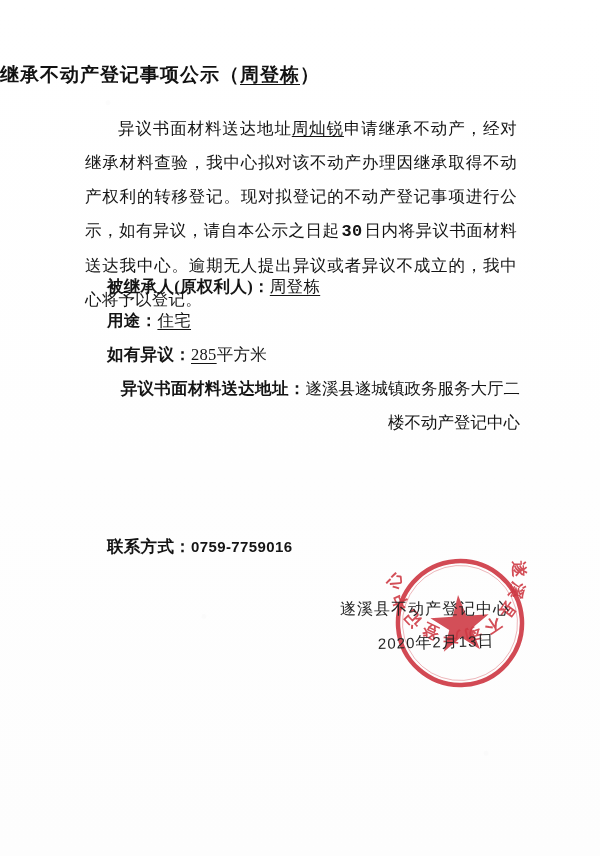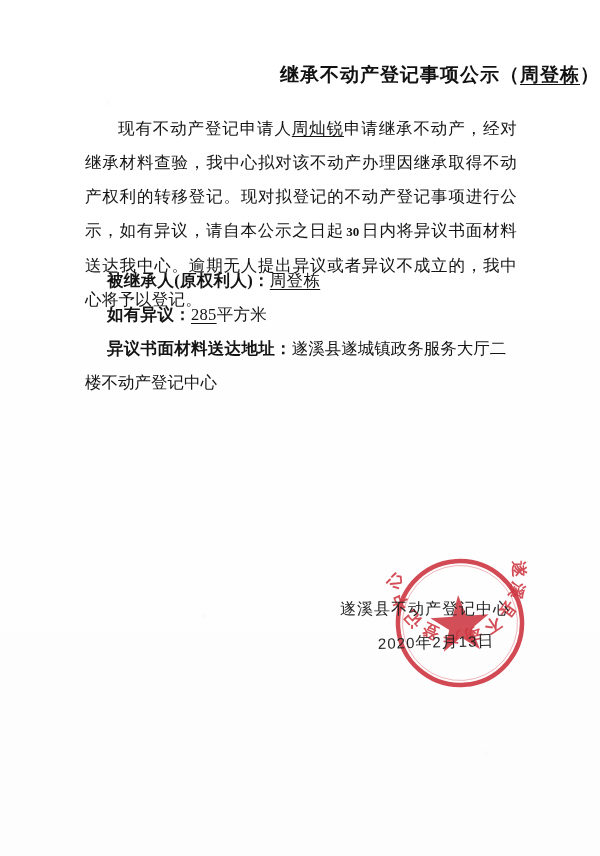--- a/index.html
+++ b/index.html
@@ -37,21 +37,21 @@
     height: 856px;
     box-sizing: border-box;
     padding: 0;
   }
 
   .doc-title {
     position: absolute;
     top: 62px;
     left: 0;
     width: 600px;
-    text-align: right;
+    text-align: left;
     font-size: 19px;
     font-weight: 700;
     letter-spacing: 1px;
     color: #111;
   }
   .doc-title .subject {
     text-decoration: underline;
     text-underline-offset: 3px;
   }
 
@@ -69,29 +69,29 @@
     text-align: justify;
     letter-spacing: 0.2px;
     margin: 0;
     color: #141414;
   }
   .para .ul {
     text-decoration: underline;
     text-underline-offset: 2px;
   }
   .para .num {
-    font-family: Liberation Serif, serif;
-    font-size: 13px;
+    font-family: Liberation Mono, monospace;
+    font-size: 17px;
     font-weight: 700;
     padding: 0 2px;
   }
 
   .fields {
     position: absolute;
-    top: 264px;
+    top: 270px;
     left: 85px;
     width: 440px;
   }
   .field-row {
     font-size: 16.5px;
     line-height: 34px;
     padding-left: 22px;
     white-space: nowrap;
     color: #141414;
   }
@@ -110,20 +110,21 @@
   }
 
   .addr-row {
     font-size: 16.5px;
     line-height: 34px;
     padding-left: 0;
     text-indent: 22px;
     white-space: normal;
     color: #141414;
     width: 435px;
+    text-align: right;
   }
 
   .contact-row {
     position: absolute;
     top: 532px;
     left: 107px;
     font-size: 16.5px;
     line-height: 30px;
     color: #141414;
   }
@@ -181,42 +182,48 @@
 <body>
 
 <div class="page">
   <div class="paper-noise"></div>
 
   <div class="doc-title">
     <span>继承不动产登记事项公示</span><span>（</span><span class="subject">周登栋</span><span>）</span>
   </div>
 
   <div class="body-block">
-    <p class="para"><span>现有不动产登记申请人</span><span class="ul">周灿锐</span><span>申请继承不动产，经对继承材料查验，我中心拟对该不动产办理因继承取得不动产权利的转移登记。现对拟登记的不动产登记事项进行公示，如有异议，请自本公示之日起</span><span class="num">30</span><span>日内将异议书面材料送达我中心。逾期无人提出异议或者异议不成立的，我中心将予以登记。</span></p>
+    <p class="para"><span>异议书面材料送达地址</span><span class="ul">周灿锐</span><span>申请继承不动产，经对继承材料查验，我中心拟对该不动产办理因继承取得不动产权利的转移登记。现对拟登记的不动产登记事项进行公示，如有异议，请自本公示之日起</span><span class="num">30</span><span>日内将异议书面材料送达我中心。逾期无人提出异议或者异议不成立的，我中心将予以登记。</span></p>
   </div>
 
   <div class="fields">
 
     <div class="field-row">
       <span class="field-label">被继承人(原权利人)：</span><span class="field-value">周登栋</span>
     </div>
 
 
 
+    <div class="field-row">
+      <span class="field-label">用途：</span><span class="field-value">住宅</span>
+    </div>
 
     <div class="field-row">
       <span class="field-label">如有异议：</span><span class="field-value">285</span><span class="field-suffix">平方米</span>
     </div>
 
     <div class="addr-row">
       <span class="field-label">异议书面材料送达地址：</span><span>遂溪县遂城镇政务服务大厅二楼不动产登记中心</span>
     </div>
 
   </div>
 
+  <div class="contact-row">
+    <span class="field-label">联系方式：</span><span class="phone">0759-7759016</span>
+  </div>
 
   <div class="seal">
     <svg viewBox="0 0 150 150" xmlns="http://www.w3.org/2000/svg">
       <defs>
         <path id="sealArc" d="M 75,140 m -57,0 a 57,57 0 1,1 114,0" transform="rotate(180 75 83)"></path>
       </defs>
       <circle cx="75" cy="75" r="62" fill="none" stroke="#c8202c" stroke-width="4.5" opacity="0.92"></circle>
       <circle cx="75" cy="75" r="57.5" fill="none" stroke="#c8202c" stroke-width="0.8" opacity="0.45"></circle>
       <polygon points="75,47 81.9,68.2 104.2,68.2 86.2,81.3 93.1,102.5 75,89.4 56.9,102.5 63.8,81.3 45.8,68.2 68.1,68.2" fill="#c8202c" opacity="0.9"></polygon>
       <text font-family="'Liberation Serif', serif" font-size="16.5" font-weight="700" fill="#c8202c" letter-spacing="3.2" opacity="0.9">

